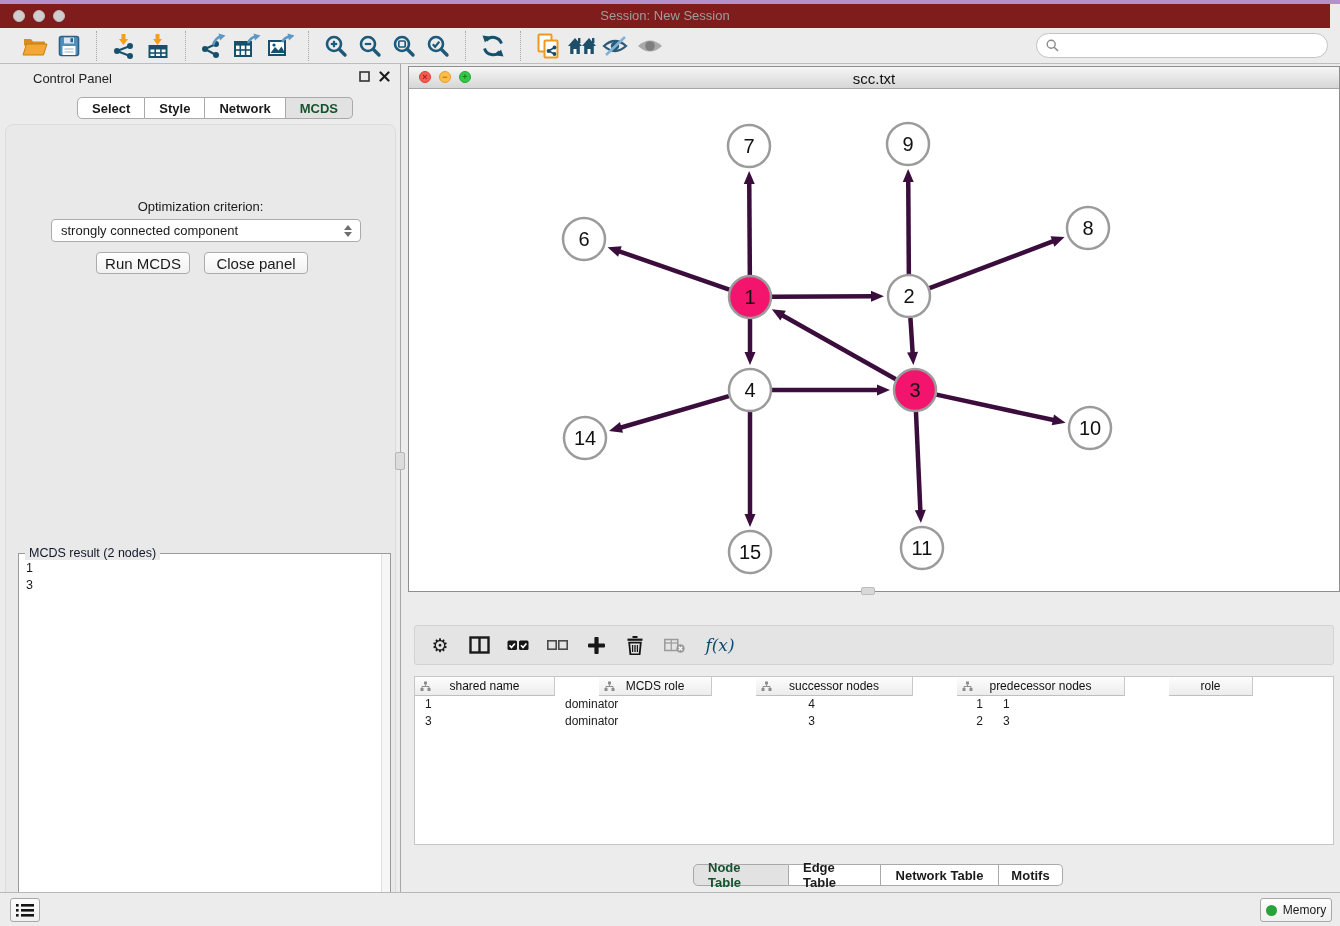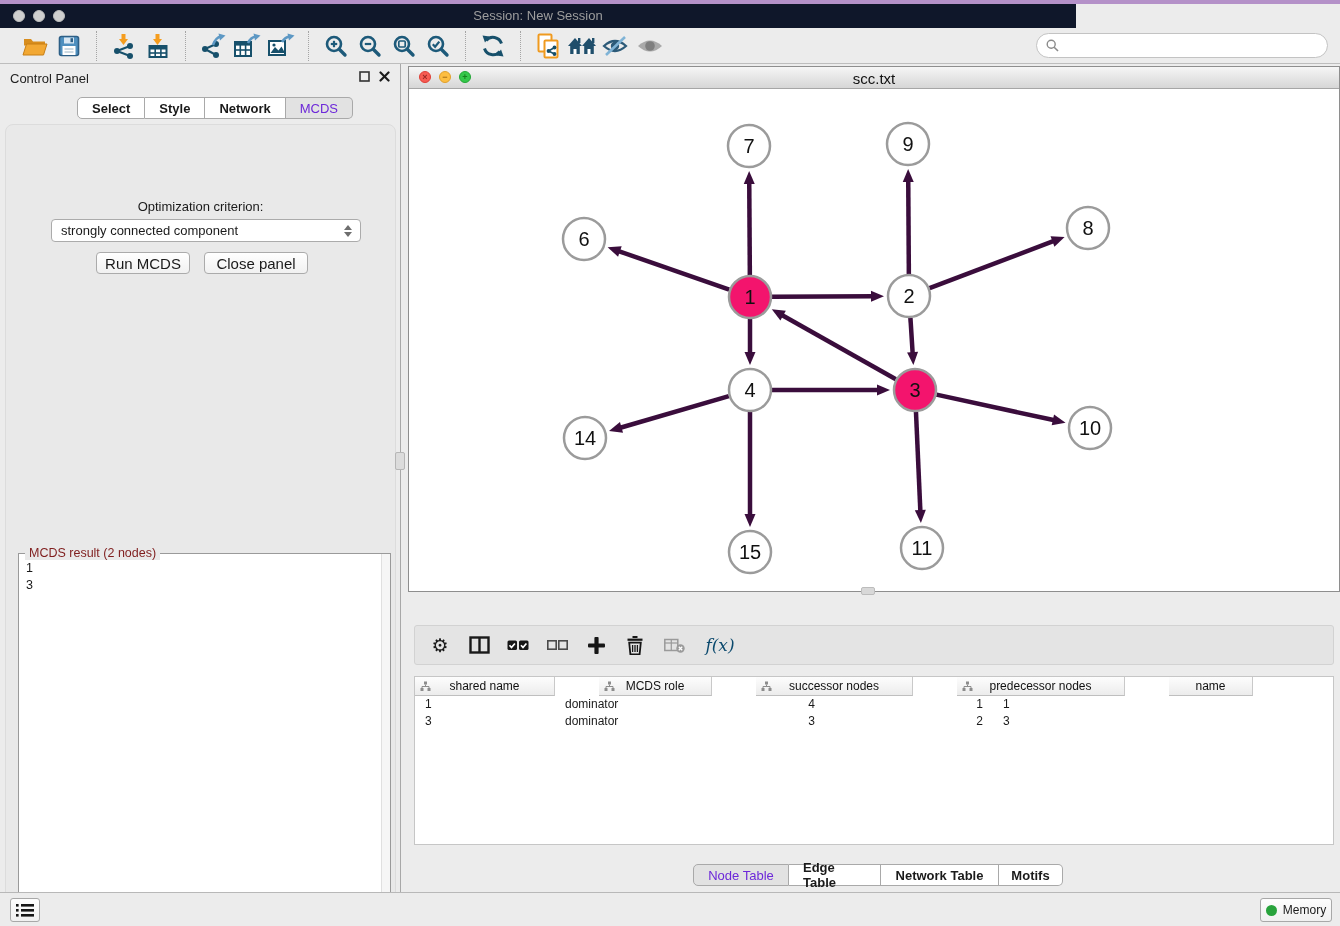--- a/index.html
+++ b/index.html
@@ -4,21 +4,21 @@
 <style>
   * { margin:0; padding:0; box-sizing:border-box; }
   html,body { background:#555; }
   #app {
     position:relative; width:1340px; height:926px; overflow:hidden;
     background:#ececec; font-family:"Liberation Sans", sans-serif;
     font-size:13px; color:#1a1a1a;
   }
   
   .top-strip { position:absolute; left:0; top:0; width:1340px; height:4px; background:#b491c8; }
-  .titlebar { position:absolute; left:0; top:4px; width:1076px; height:24px; background:#0f172a; }
+  .titlebar { position:absolute; left:0; top:4px; width:1330px; height:24px; background:#7f1d1d; }
   .titlebar .title { position:absolute; left:0; right:0; top:4px; text-align:center; color:#9d9d9d; }
   .tl { position:absolute; width:12px; height:12px; border-radius:50%; top:6px;
         display:flex; align-items:center; justify-content:center;
         font-size:9px; font-weight:bold; line-height:1; }
   .tl.inactive { background:#cfcfcf; border:1px solid #bdbdbd; }
   .tl.red    { background:#f75b52; border:1px solid #de3e36; color:rgba(90,0,0,.6); }
   .tl.yellow { background:#fdbe41; border:1px solid #e0a02c; color:rgba(120,70,0,.65); }
   .tl.green  { background:#34c84a; border:1px solid #23a636; color:rgba(0,80,0,.6); }
   
   .toolbar { position:absolute; left:0; top:28px; width:1340px; height:36px;
@@ -27,46 +27,46 @@
   .tgroup { display:flex; align-items:center; padding:0 10px; height:30px; }
   .tgroup + .tgroup { border-left:1px dotted #a5a5a5; }
   .tbtn { width:34px; height:30px; display:flex; align-items:center; justify-content:center; cursor:default; }
   .search-wrap { position:absolute; right:12px; top:5px; width:292px; height:25px;
                  border:1px solid #c3c3c3; border-radius:13px; background:#fff;
                  display:flex; align-items:center; padding-left:9px; }
   .search-wrap input { border:none; outline:none; flex:1; font:13px "Liberation Sans",sans-serif; background:transparent; margin-left:6px; }
   
   .control-panel { position:absolute; left:0; top:64px; width:401px; height:828px;
                    background:#ececec; border-right:1px solid #a8a8a8; }
-  .panel-head { position:relative; height:28px; padding:7px 10px 0; }
+  .panel-head { position:relative; height:28px; padding:7px 10px 0;margin-left:23px; }
   .panel-head .ph-title { font-size:13px; color:#222; }
   .ph-icons { position:absolute; right:10px; top:7px; display:flex; gap:9px; align-items:center; }
   .cp-tabs { position:absolute; left:77px; top:33px; display:flex; }
   .seg { height:22px; display:flex; align-items:center; justify-content:center;
          background:#fff; border:1px solid #a9a9a9; border-left:none;
          font-size:13px; font-weight:600; color:#1a1a1a; padding:0 14px; }
   .seg:first-child { border-left:1px solid #a9a9a9; border-radius:5px 0 0 5px; }
   .seg:last-child { border-radius:0 5px 5px 0; }
-  .seg.selected { background:#e2e2e2; color:#6d28d9; font-weight:400; }
+  .seg.selected { background:#e2e2e2; color:#14532d; font-weight:700; }
   .cp-body { position:absolute; left:5px; top:60px; width:391px; height:820px;
              background:#e9e9e9; border:1px solid #dcdcdc; border-radius:8px; }
   .opt-label { position:absolute; left:0; width:100%; top:74px; text-align:center; font-size:13px; }
   .dropdown { position:absolute; left:45px; top:94px; width:310px; height:23px; background:#fff;
               border:1px solid #ababab; border-radius:4px; display:flex; align-items:center;
               padding-left:9px; font-size:13px; }
   .stepper { position:absolute; right:5px; top:3px; width:14px; height:16px;
              display:flex; flex-direction:column; align-items:center; justify-content:center; gap:2px; }
   .stepper .up { width:0; height:0; border-left:4px solid transparent; border-right:4px solid transparent; border-bottom:5px solid #6e6e6e; }
   .stepper .down { width:0; height:0; border-left:4px solid transparent; border-right:4px solid transparent; border-top:5px solid #6e6e6e; }
   .cp-btn { position:absolute; top:127px; height:22px; background:linear-gradient(#ffffff,#f1f1f1);
             border:1px solid #ababab; border-radius:4px; font-size:15px; display:flex;
             align-items:center; justify-content:center; font-family:"Liberation Sans",sans-serif; }
   .result-box { position:absolute; left:12px; top:428px; width:373px; height:383px;
                 border:1px solid #9a9a9a; background:#fff; }
-  .result-legend { position:absolute; left:6px; top:-8px; background:#e9e9e9; padding:0 4px; font-size:12.5px; color:#7f1d1d; }
+  .result-legend { position:absolute; left:6px; top:-8px; background:#e9e9e9; padding:0 4px; font-size:12.5px; color:#0f172a; }
   .result-lines { position:absolute; left:0; top:3px; right:10px; bottom:0; padding:3px 7px; font-size:12.5px; line-height:17px; }
   .result-scroll { position:absolute; right:0; top:0; width:9px; height:100%; background:#f6f6f6; border-left:1px solid #e0e0e0; }
   .v-grip { position:absolute; left:395px; top:452px; width:10px; height:18px;
             background:#dcdcdc; border:1px solid #b6b6b6; border-radius:2px; z-index:5; }
   
   .net-window { position:absolute; left:408px; top:66px; width:932px; height:526px;
                 border:1px solid #8e8e8e; background:#fff; }
   .net-titlebar { position:absolute; left:0; top:0; width:100%; height:22px;
                   background:linear-gradient(#f6f6f6,#d6d6d6); border-bottom:1px solid #a6a6a6; }
   .net-titlebar .tl { top:4px; }
@@ -495,21 +495,21 @@
         <div class="th" style="width:168px">
           <svg class="tree" width="11" height="11" viewBox="0 0 11 11">
             <rect x="4" y="0.5" width="3" height="3" fill="#8c8c8c"></rect>
               <rect x="0.5" y="7" width="3" height="3" fill="#8c8c8c"></rect>
               <rect x="7.5" y="7" width="3" height="3" fill="#8c8c8c"></rect>
             <path d="M5.5 3.5 v2 M2 7 V5.5 h7 V7" fill="none" stroke="#8c8c8c" stroke-width="1"></path>
           </svg>
           <span>predecessor nodes</span>
         </div>
         <div class="th" style="width:84px">
-          <span>name</span>
+          <span>role</span>
         </div>
         <div class="th filler"></div>
       </div>
       <div class="trow">
         <div class="td" style="width:140px">1</div>
         <div class="td" style="width:113px">dominator</div>
         <div class="td ta-r" style="width:157px">4</div>
         <div class="td ta-r" style="width:168px">1</div>
         <div class="td" style="width:84px">1</div>
       </div>

